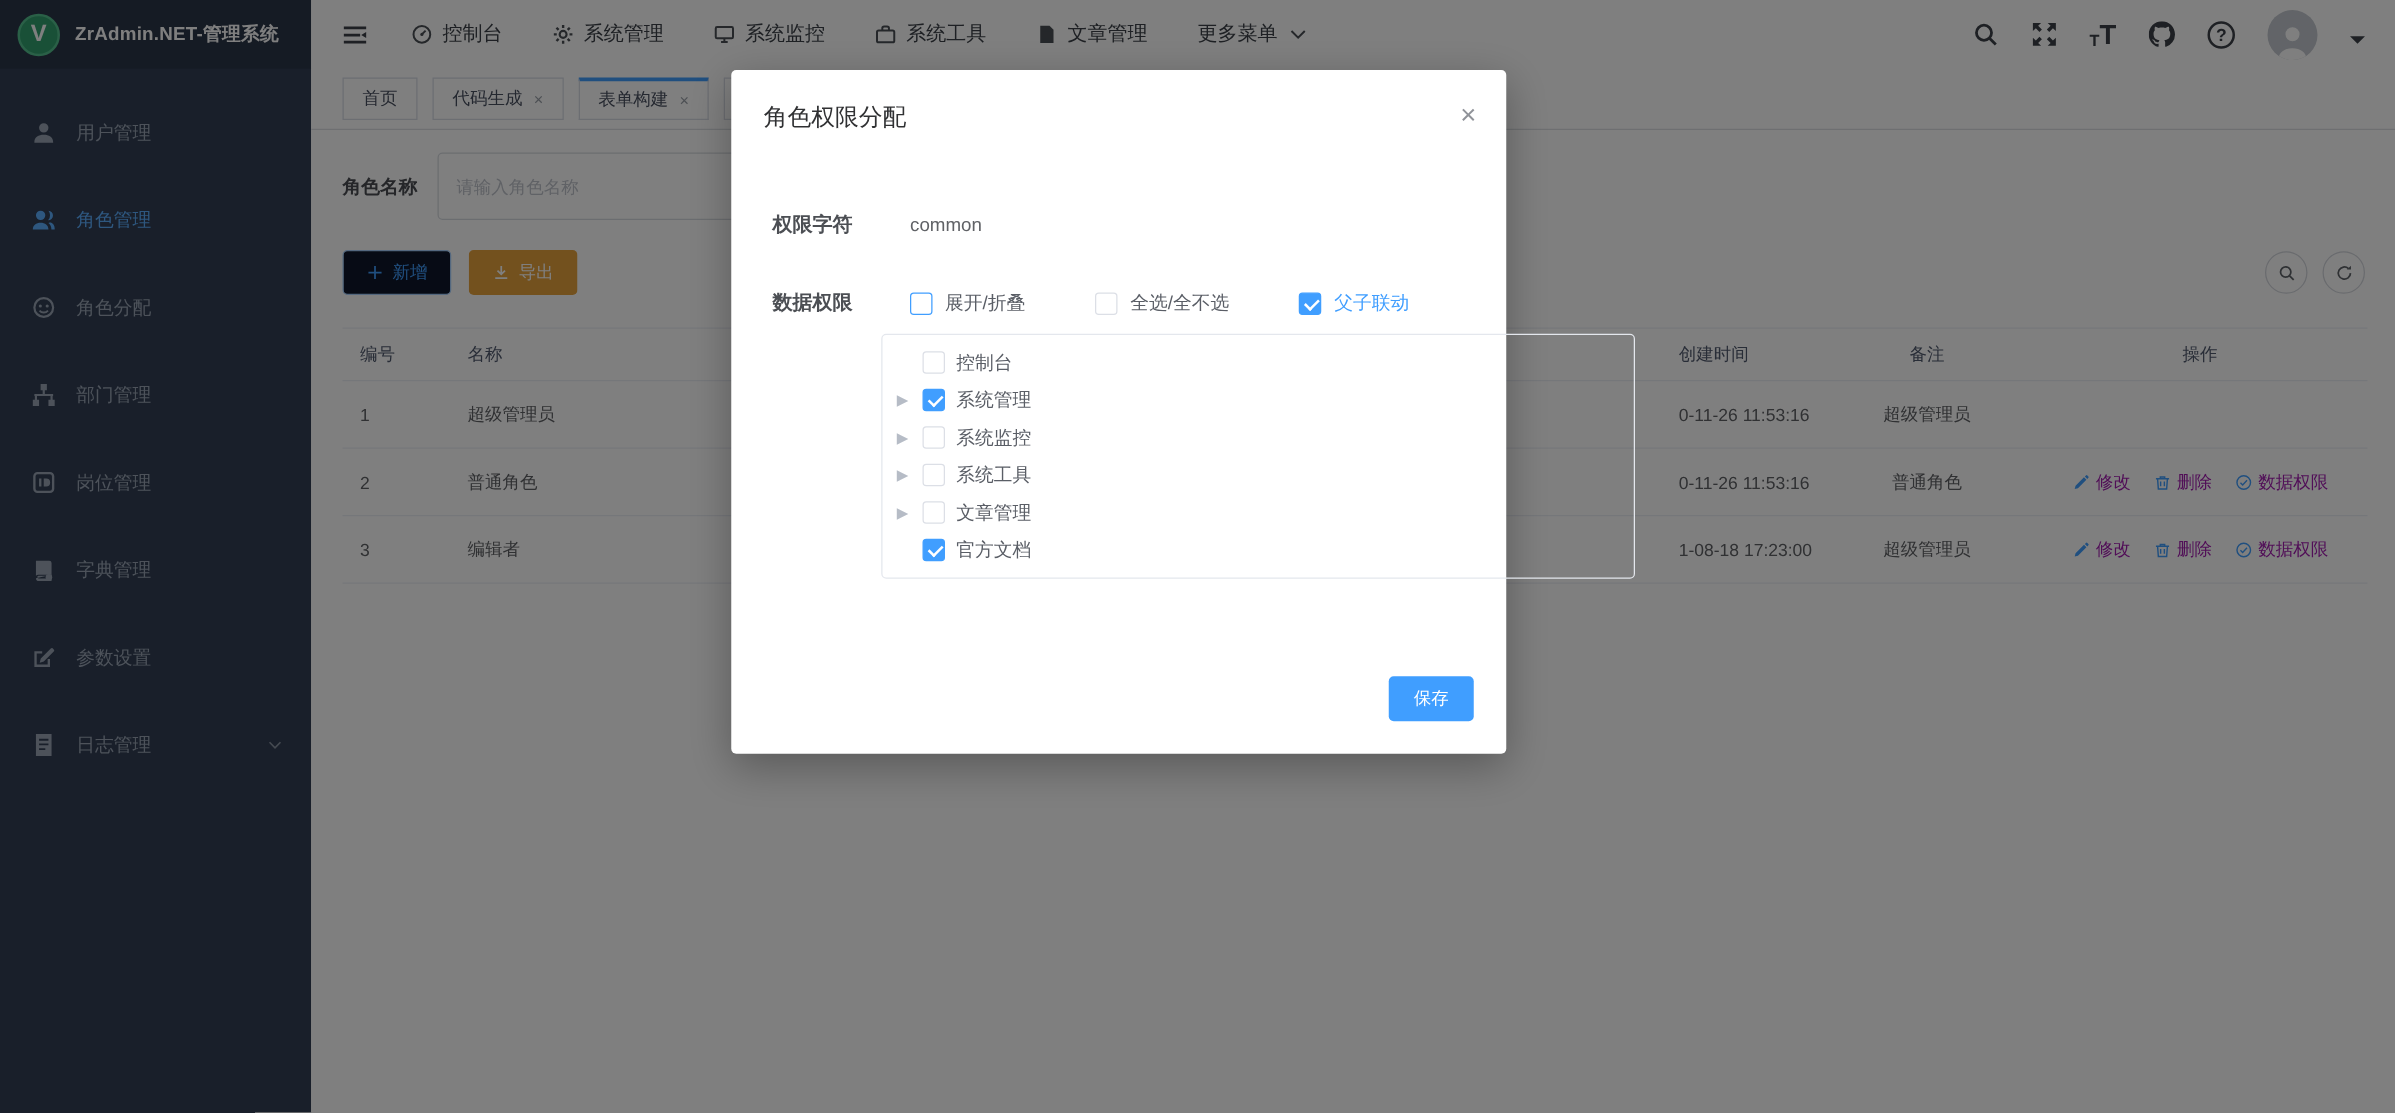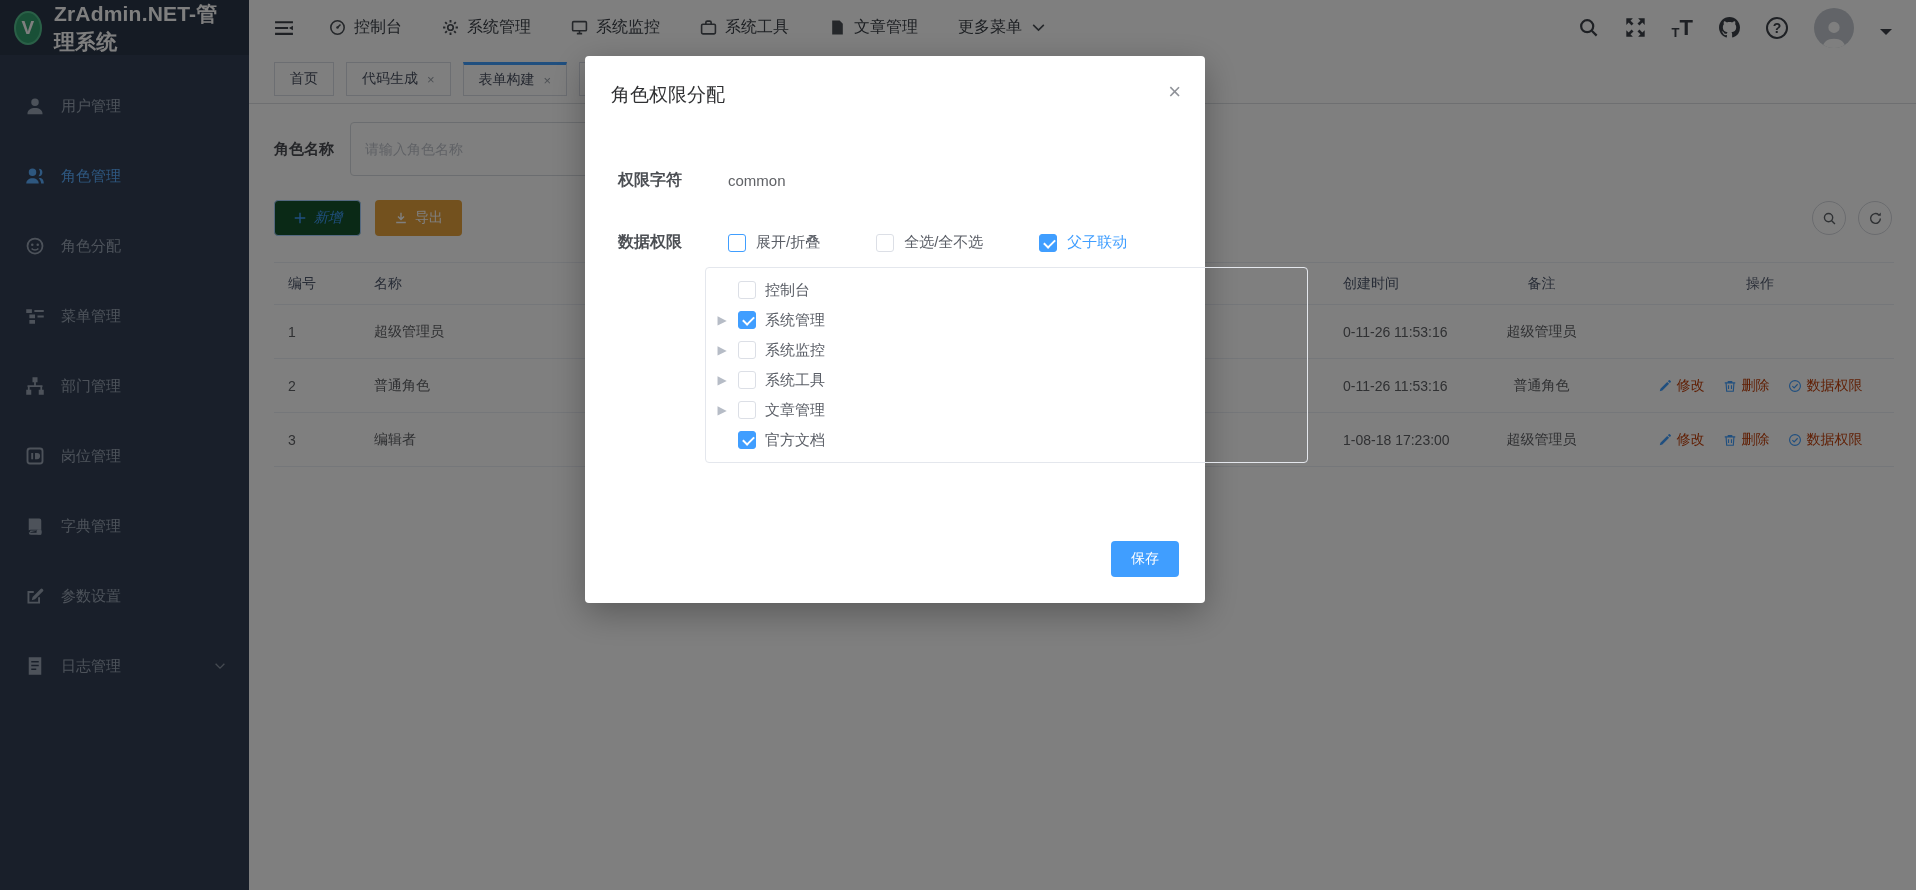--- a/index.html
+++ b/index.html
@@ -5,21 +5,21 @@
   * { margin:0; padding:0; box-sizing:border-box; }
   html,body { width:1916px; height:890px; overflow:hidden; }
   body { font-family:"Liberation Sans", sans-serif; background:#fff; position:relative; }
   .app { display:flex; width:100%; height:100%; }
 
   
   .sidebar { width:249px; flex-shrink:0; background:#323f54; display:flex; flex-direction:column; }
   .logo-bar { height:55px; background:#2b3749; display:flex; align-items:center; gap:12px; padding:0 14px; }
   .logo-badge { width:34px; height:34px; border-radius:50%; background:#33a06f; border:2px solid #55c08e;
     color:#fff; font-weight:bold; font-size:19px; display:flex; align-items:center; justify-content:center; }
-  .logo-title { color:#fff; font-weight:bold; font-size:21px; letter-spacing:.2px; }
+  .logo-title { color:#fff; font-weight:bold; font-size:15px; letter-spacing:.2px; }
   .menu { padding-top:16px; }
   .menu-item { height:70px; display:flex; align-items:center; gap:16px; padding:0 25px; color:#9aa5b5;
     font-size:15px; cursor:pointer; position:relative; }
   .menu-item svg { width:20px; height:20px; fill:currentColor; stroke:none; flex-shrink:0; }
   .menu-item .stroked { fill:none; stroke:currentColor; }
   .menu-item.active { color:#5caeff; }
   .menu-caret { position:absolute; right:22px; width:14px; height:14px; }
   .menu-caret svg { width:14px; height:14px; fill:none; stroke:#8a94a3; }
 
   
@@ -56,39 +56,39 @@
   .content { flex:1; padding:18px 22px 0 25px; background:#fff; position:relative; }
   .search-row { display:flex; align-items:center; gap:16px; }
   .search-label { font-size:15px; font-weight:bold; color:#4a4d52; }
   .search-input { width:262px; height:54px; border:1px solid #d7dbe0; border-radius:4px; padding:0 14px;
     font-size:14px; color:#5a5e66; outline:none; font-family:"Liberation Sans",sans-serif; }
   .search-input::placeholder { color:#c0c4cc; }
   .btn-row { margin-top:24px; display:flex; align-items:center; gap:14px; }
   .btn { height:36px; border-radius:4px; border:1px solid transparent; font-size:14px; display:inline-flex;
     align-items:center; gap:7px; padding:0 18px; cursor:pointer; font-family:inherit; }
   .btn svg { width:14px; height:14px; }
-  .btn-add { background:#14532d; border-color:#a8d1ff; color:#409eff;font-style:italic; }
+  .btn-add { background:#0f172a; border-color:#a8d1ff; color:#409eff; }
   .btn-export { background:#e6a23c; color:#fff; }
   .btn-export svg { fill:#fff; }
   .tool-circles { margin-left:auto; display:flex; gap:12px; margin-right:2px; }
   .circle-btn { width:34px; height:34px; border-radius:50%; border:1px solid #d4d7dd; background:#fff;
     display:flex; align-items:center; justify-content:center; color:#5f6368; cursor:pointer; }
   .circle-btn svg { width:15px; height:15px; fill:none; stroke:currentColor; }
 
   
   .table { margin-top:26px; width:1620px; border-top:1px solid #ebeef5; font-size:14px; color:#606266; }
   .t-row { display:grid; grid-template-columns:86px 223px 754px 120px 169px 268px; align-items:center;
     border-bottom:1px solid #ebeef5; min-height:54px; }
   .t-head { min-height:42px; color:#515a6e; }
   .c-id,.c-name { padding-left:14px; text-align:left; }
   .c-date { padding-left:6px; text-align:left; white-space:nowrap; }
   .c-remark { text-align:center; }
   .c-actions { display:flex; justify-content:center; gap:18px; }
   .c-actions-head { text-align:center; }
-  .link { color:#c2410c; display:inline-flex; align-items:center; gap:5px; cursor:pointer; white-space:nowrap; }
+  .link { color:#a21caf; display:inline-flex; align-items:center; gap:5px; cursor:pointer; white-space:nowrap; }
   .link svg { width:14px; height:14px; fill:#409eff; }
   .link .stroked { fill:none; stroke:#409eff; }
 
   
   .overlay { position:fixed; inset:0; background:rgba(0,0,0,.5); z-index:50; }
   .modal { position:fixed; left:585px; top:56px; width:620px; height:547px; background:#fff; border-radius:4px;
     box-shadow:0 10px 35px rgba(0,0,0,.3); z-index:60; }
   .modal-header { padding:26px 24px 0 26px; display:flex; justify-content:space-between; align-items:flex-start; }
   .modal-title { font-size:19px; color:#303133; line-height:26px; }
   .modal-close { font-size:22px; color:#909399; cursor:pointer; line-height:20px; }
@@ -142,26 +142,20 @@
         <svg viewBox="0 0 16 16">
             <circle class="stroked" cx="8" cy="8" r="6" stroke-width="1.4"></circle>
             <circle cx="5.8" cy="7" r="1"></circle>
             <circle cx="10.2" cy="7" r="1"></circle>
             <path class="stroked" d="M5.3 10c.7.8 1.6 1.2 2.7 1.2s2-.4 2.7-1.2" stroke-width="1.2"></path>
           </svg>
         <span>角色分配</span>
       </div>
       <div class="menu-item">
         <svg viewBox="0 0 16 16">
-            <path d="M1 2.5h4.5v3H1zM7.5 3.2h7.5v1.6H7.5zM3.5 6.8H8v3H3.5zM10 7.5h5v1.6h-5zM3.5 11.2H8v3H3.5z"></path>
-          </svg>
-        <span>菜单管理</span>
-      </div>
-      <div class="menu-item">
-        <svg viewBox="0 0 16 16">
             <path d="M6 1h4v4H6zM7.3 5h1.4v2.3H7.3zM2 7.3h12v1.4H2zM2.3 8.7h1.4V11H2.3zM12.3 8.7h1.4V11h-1.4zM1 11h4v4H1zM11 11h4v4h-4z"></path>
           </svg>
         <span>部门管理</span>
       </div>
       <div class="menu-item">
         <svg viewBox="0 0 16 16">
             <rect class="stroked" x="2" y="2" width="12" height="12" rx="2" stroke-width="1.5"></rect>
             <path d="M5 5.5h1.5v5H5zM8 5.5h1.6a2.5 2.5 0 0 1 0 5H8z"></path>
           </svg>
         <span>岗位管理</span>

